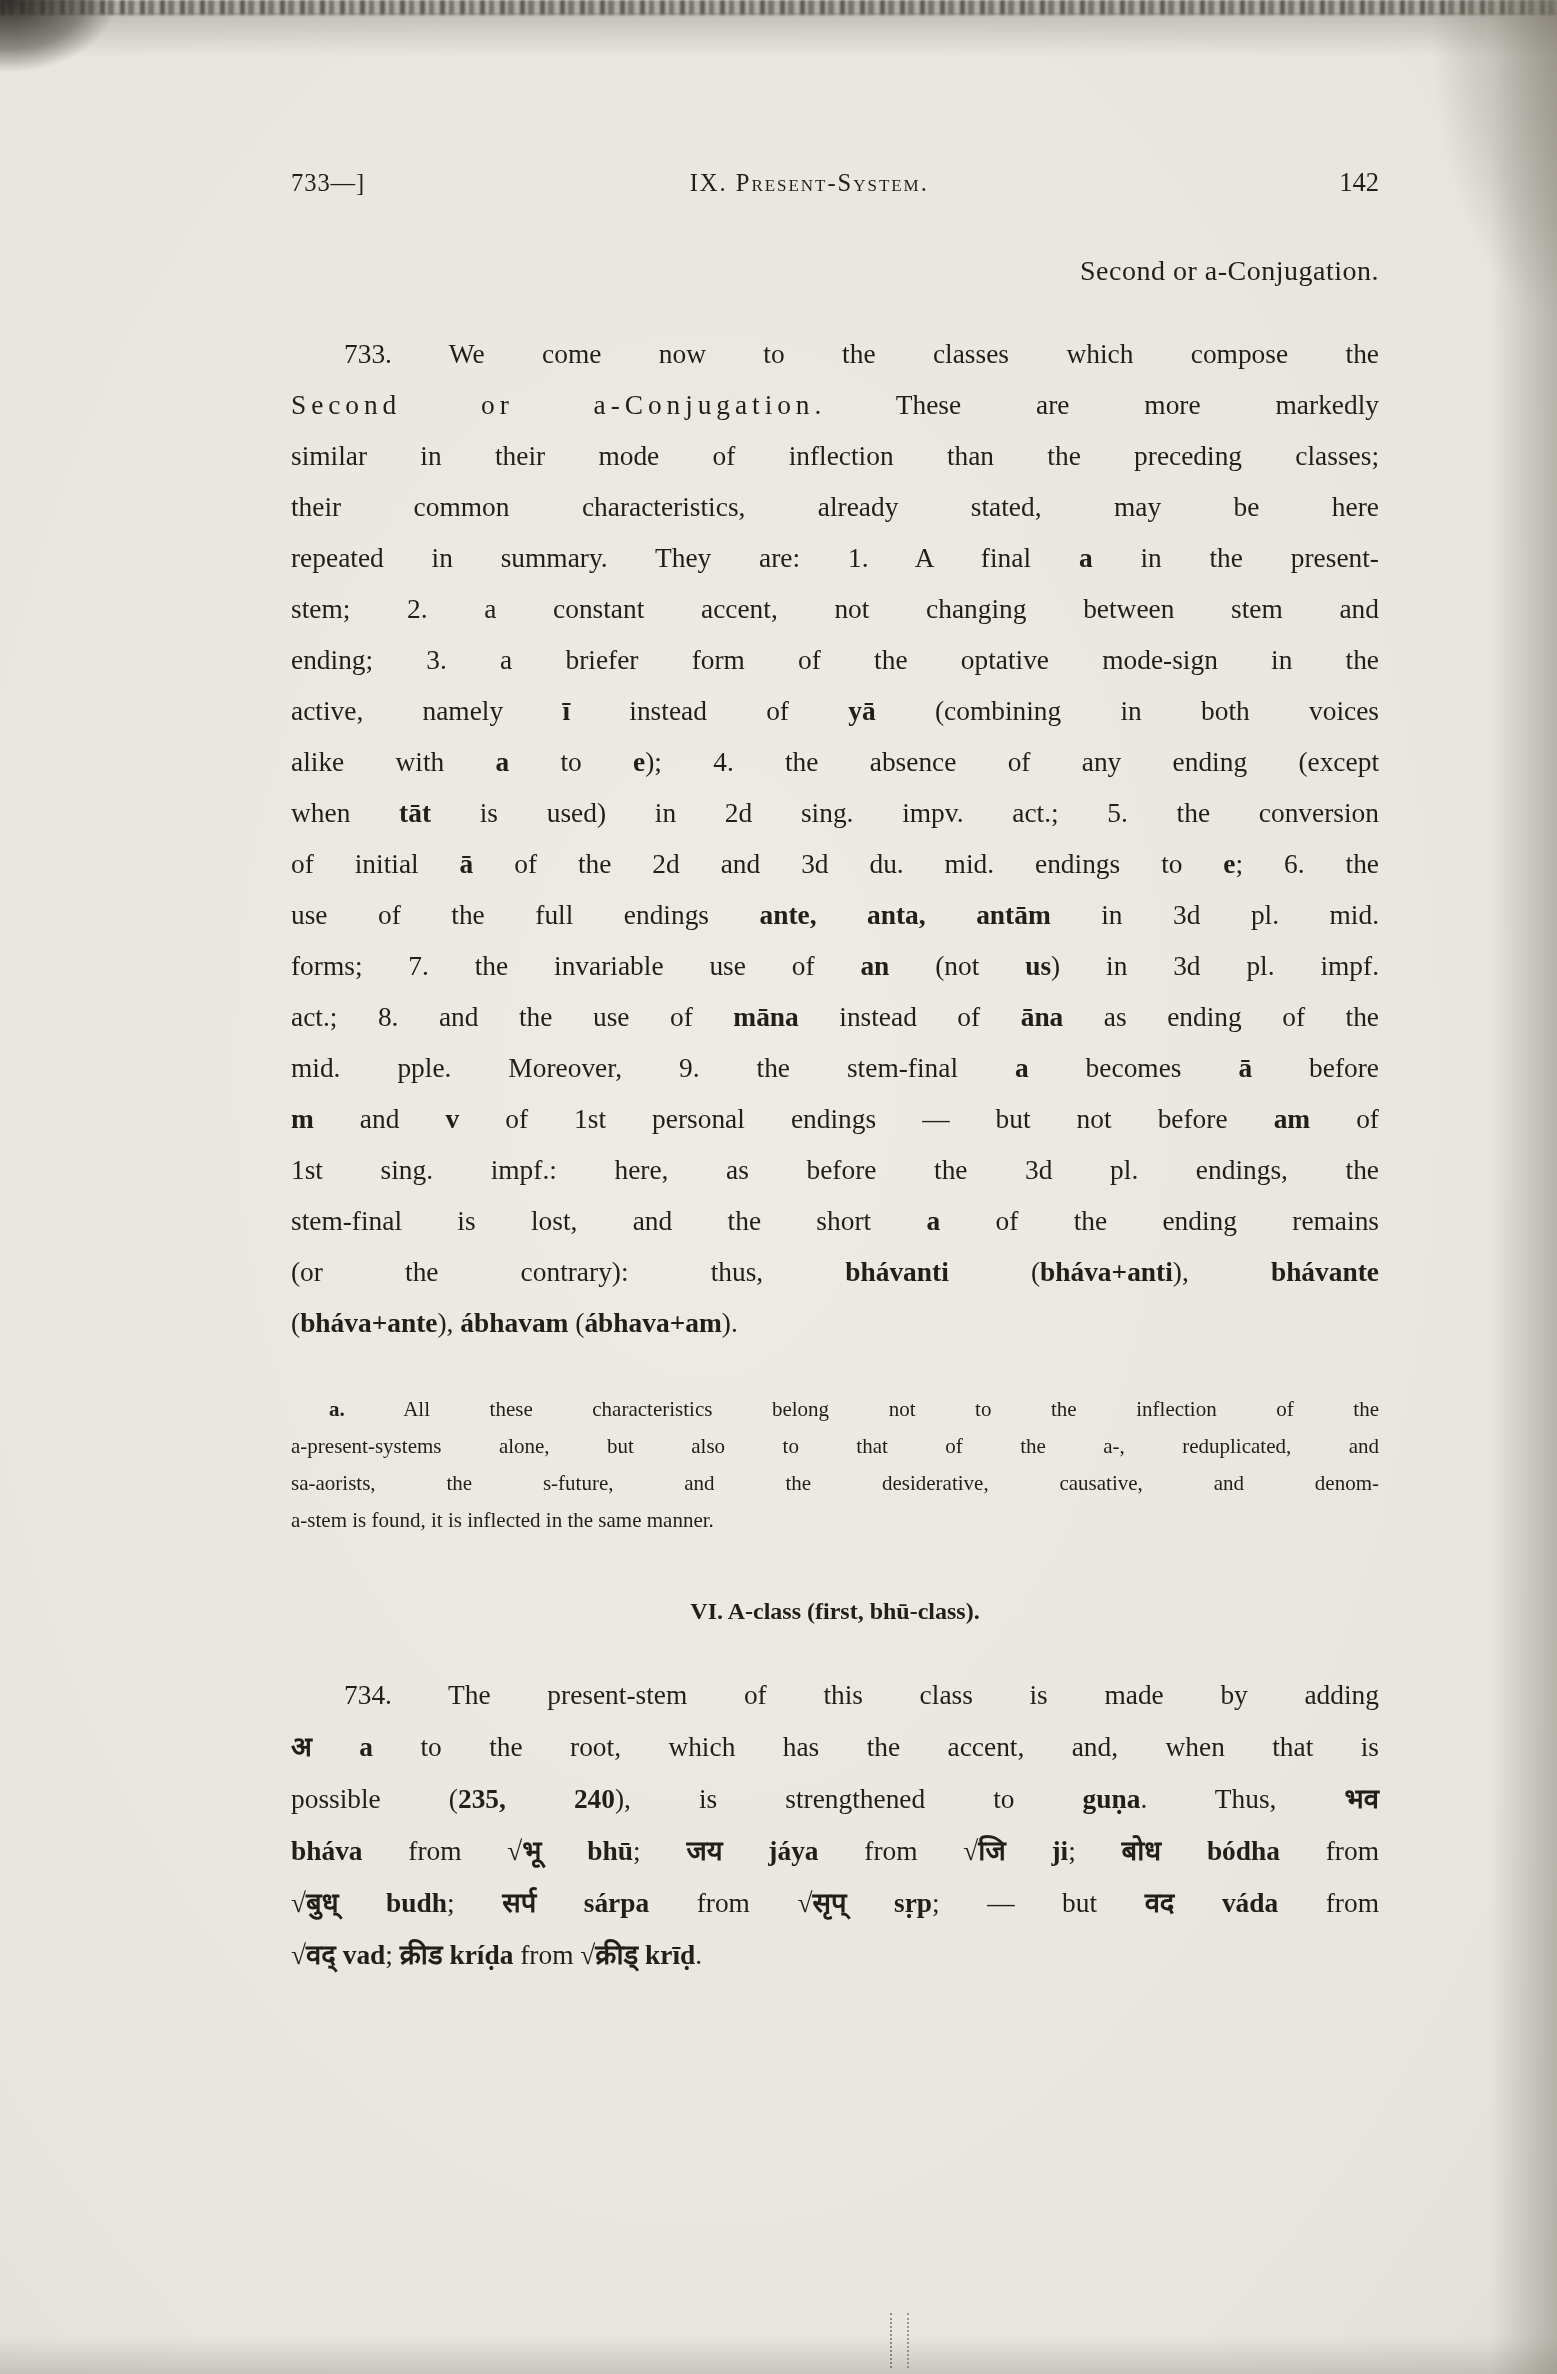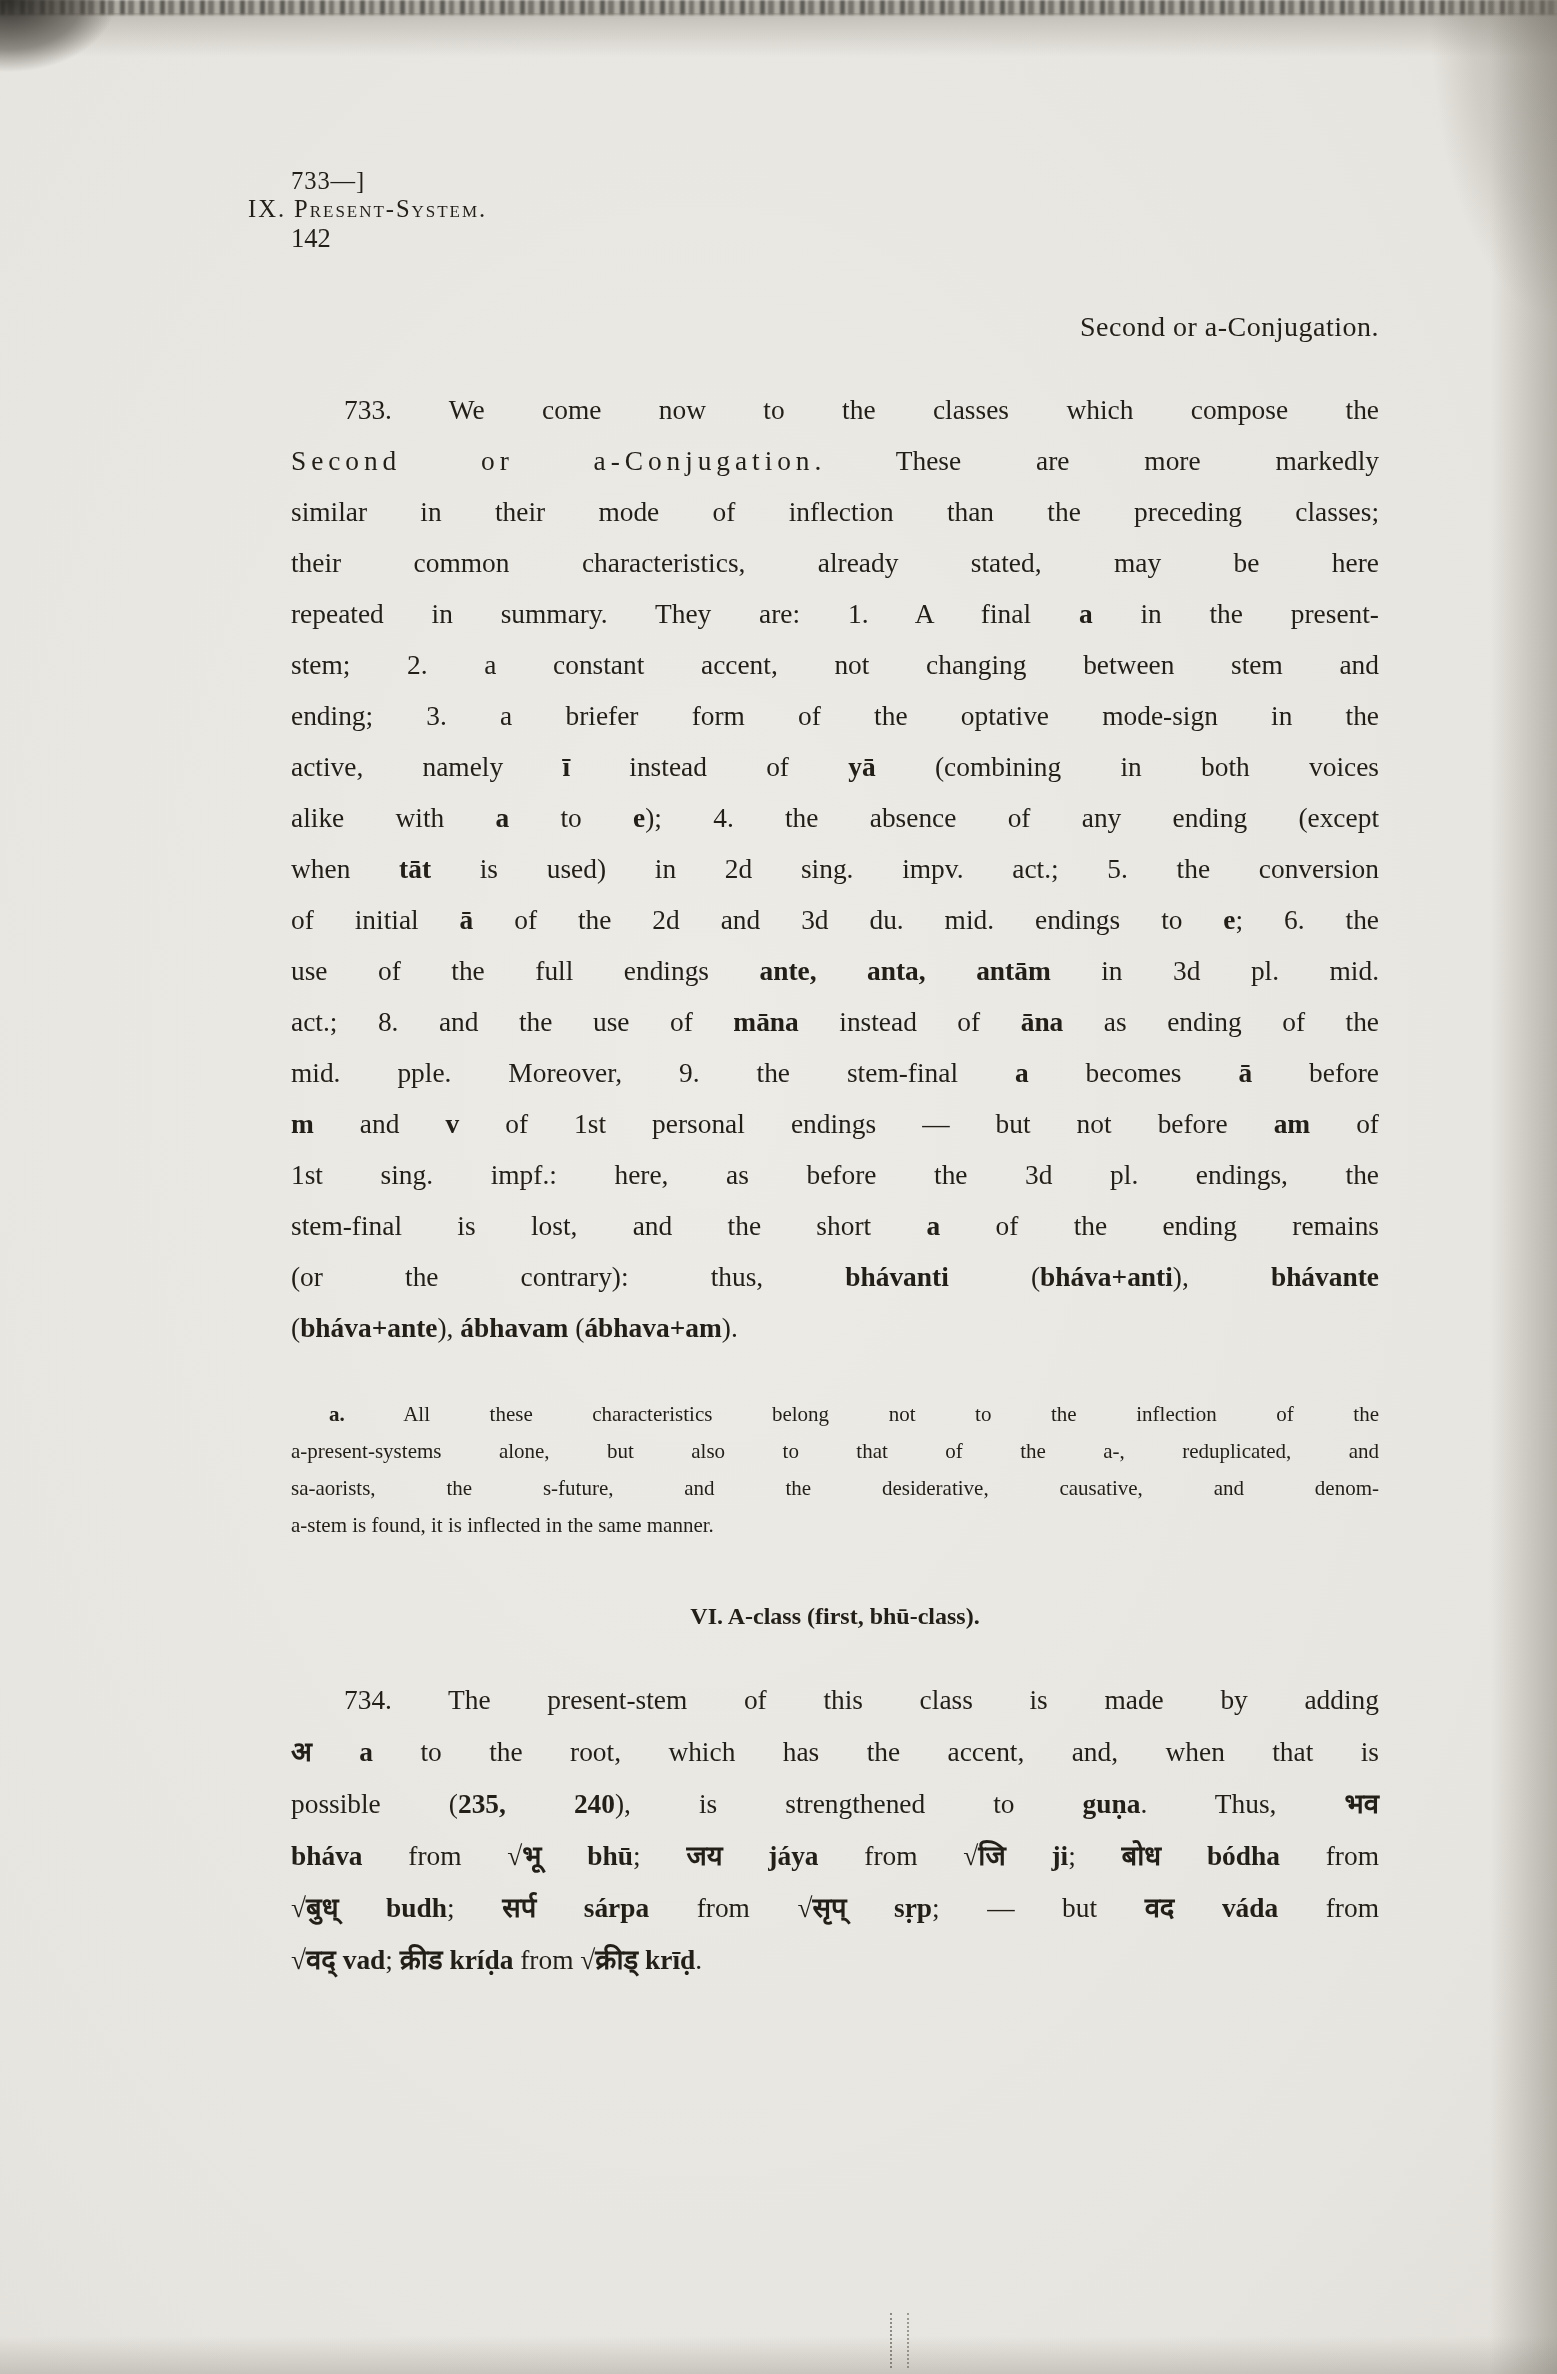--- a/index.html
+++ b/index.html
@@ -47,21 +47,20 @@
   .bottom-dots {
     position: absolute; left: 890px; top: 2313px; width: 15px; height: 55px;
     border-left: 2.8px dotted rgba(92,89,80,.65);
     border-right: 2.8px dotted rgba(92,89,80,.55);
   }
   
   .content { position: absolute; left: 291px; top: 167px; width: 1088px; }
   .running-header {
     display: flex; align-items: baseline; justify-content: space-between;
     font-size: 24.6px;
-    flex-direction: column;
   }
   .hdr-left { letter-spacing: 0.9px; }
   .hdr-center { font-variant: small-caps; letter-spacing: .08em; position: relative; left: -43px; }
   .hdr-right { font-size: 26.5px; }
   .section-title {
     margin: 57px 0 0 0; text-align: right;
     font-size: 28px; font-weight: 400; letter-spacing: 0.5px;
   }
   .sub-title {
     margin: 59px 0 0 0; text-align: center;
@@ -106,20 +105,21 @@
         <div class="ln"><span>similar in their mode of inflection than the preceding classes;</span></div>
         <div class="ln"><span>their common characteristics, already stated, may be here</span></div>
         <div class="ln"><span>repeated in summary. They are: 1. A final </span><span class="b">a</span><span> in the present-</span></div>
         <div class="ln"><span>stem; 2. a constant accent, not changing between stem and</span></div>
         <div class="ln"><span>ending; 3. a briefer form of the optative mode-sign in the</span></div>
         <div class="ln"><span>active, namely </span><span class="b">ī</span><span> instead of </span><span class="b">yā</span><span> (combining in both voices</span></div>
         <div class="ln"><span>alike with </span><span class="b">a</span><span> to </span><span class="b">e</span><span>); 4. the absence of any ending (except</span></div>
         <div class="ln"><span>when </span><span class="b">tāt</span><span> is used) in 2d sing. impv. act.; 5. the conversion</span></div>
         <div class="ln"><span>of initial </span><span class="b">ā</span><span> of the 2d and 3d du. mid. endings to </span><span class="b">e</span><span>; 6. the</span></div>
         <div class="ln"><span>use of the full endings </span><span class="b">ante, anta, antām</span><span> in 3d pl. mid.</span></div>
+        <div class="ln"><span>forms; 7. the invariable use of </span><span class="b">an</span><span> (not </span><span class="b">us</span><span>) in 3d pl. impf.</span></div>
         <div class="ln"><span>act.; 8. and the use of </span><span class="b">māna</span><span> instead of </span><span class="b">āna</span><span> as ending of the</span></div>
         <div class="ln"><span>mid. pple. Moreover, 9. the stem-final </span><span class="b">a</span><span> becomes </span><span class="b">ā</span><span> before</span></div>
         <div class="ln"><span class="b">m</span><span> and </span><span class="b">v</span><span> of 1st personal endings — but not before </span><span class="b">am</span><span> of</span></div>
         <div class="ln"><span>1st sing. impf.: here, as before the 3d pl. endings, the</span></div>
         <div class="ln"><span>stem-final is lost, and the short </span><span class="b">a</span><span> of the ending remains</span></div>
         <div class="ln"><span>(or the contrary): thus, </span><span class="b">bhávanti</span><span> (</span><span class="b">bháva+anti</span><span>), </span><span class="b">bhávante</span></div>
         <div class="ln end"><span>(</span><span class="b">bháva+ante</span><span>), </span><span class="b">ábhavam</span><span> (</span><span class="b">ábhava+am</span><span>).</span></div>
       </div>
 
     <div class="para note-text">

